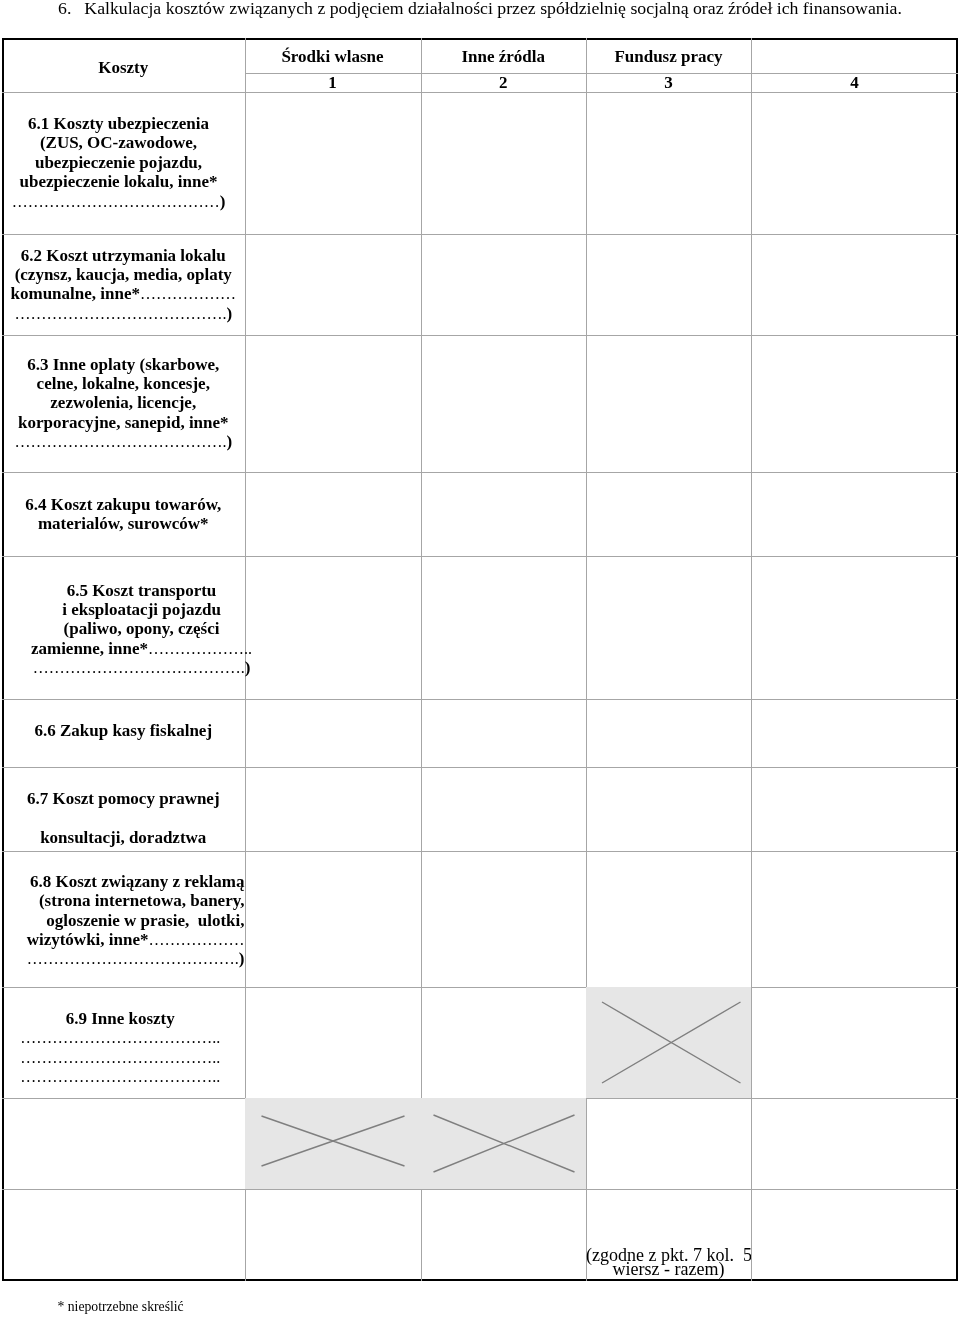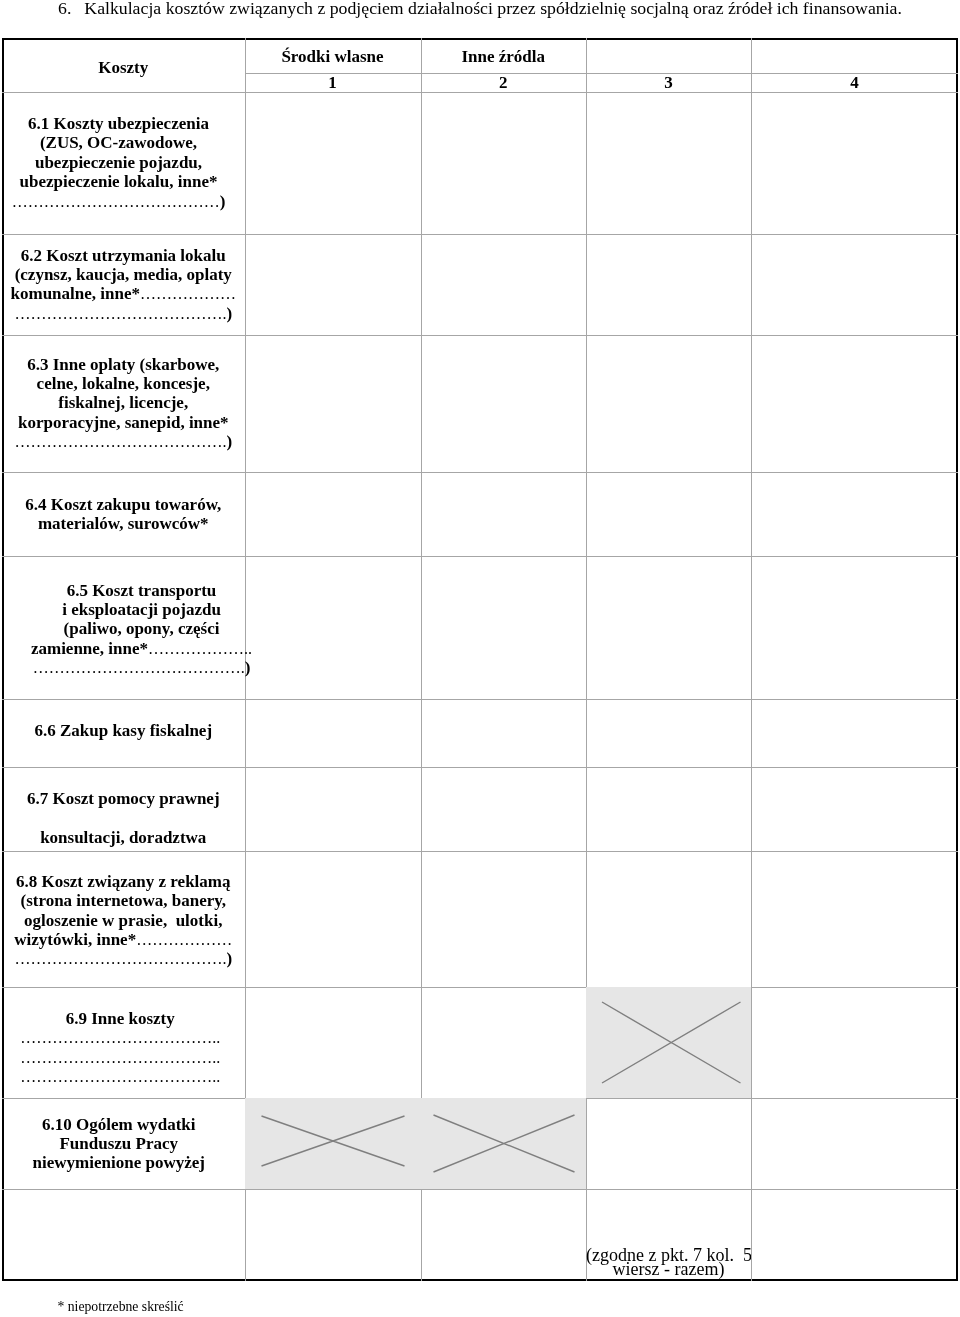--- a/index.html
+++ b/index.html
@@ -65,20 +65,25 @@
       <div class="cell" style="left: 418.5px; top: 0px; width: 165.5px; height: 34.5px;">
         <div class="inner" style="top: 9px;">
           <div class="tline">Inne źródla</div>
         </div>
       </div>
       <div class="cell" style="left: 418.5px; top: 34.5px; width: 165.5px; height: 19.5px;">
         <div class="inner" style="top: 0px;">
           <div class="tline">2</div>
         </div>
       </div>
+      <div class="cell" style="left: 584px; top: 0px; width: 165px; height: 34.5px;">
+        <div class="inner" style="top: 9px;">
+          <div class="tline">Fundusz pracy</div>
+        </div>
+      </div>
       <div class="cell" style="left: 584px; top: 34.5px; width: 165px; height: 19.5px;">
         <div class="inner" style="top: 0px;">
           <div class="tline">3</div>
         </div>
       </div>
       <div class="cell" style="left: 749px; top: 34.5px; width: 207px; height: 19.5px;">
         <div class="inner" style="top: 0px;">
           <div class="tline">4</div>
         </div>
       </div>
@@ -104,21 +109,21 @@
         </div>
       </div>
       <div class="cell" style="left: 242.5px; top: 196px; width: 176px; height: 101px;"></div>
       <div class="cell" style="left: 418.5px; top: 196px; width: 165.5px; height: 101px;"></div>
       <div class="cell" style="left: 584px; top: 196px; width: 165px; height: 101px;"></div>
       <div class="cell" style="left: 749px; top: 196px; width: 207px; height: 101px;"></div>
       <div class="cell" style="left: 0px; top: 297px; width: 242.5px; height: 137px;">
         <div class="inner" style="top: 50%; transform: translateY(calc(-50% + 0px)); padding-left: 0px; padding-right: 0px;">
           <div class="tline"><span class="btxt">6.3 Inne oplaty (skarbowe,</span></div>
           <div class="tline"><span class="btxt">celne, lokalne, koncesje,</span></div>
-          <div class="tline"><span class="btxt">fiskalnej, licencje,</span></div>
+          <div class="tline"><span class="btxt">zezwolenia, licencje,</span></div>
           <div class="tline"><span class="btxt">korporacyjne, sanepid, inne*</span></div>
           <div class="tline"><span class="dots">………………………………….</span><span class="btxt">)</span></div>
         </div>
       </div>
       <div class="cell" style="left: 242.5px; top: 297px; width: 176px; height: 137px;"></div>
       <div class="cell" style="left: 418.5px; top: 297px; width: 165.5px; height: 137px;"></div>
       <div class="cell" style="left: 584px; top: 297px; width: 165px; height: 137px;"></div>
       <div class="cell" style="left: 749px; top: 297px; width: 207px; height: 137px;"></div>
       <div class="cell" style="left: 0px; top: 434px; width: 242.5px; height: 84px;">
         <div class="inner" style="top: 50%; transform: translateY(calc(-50% + 0px)); padding-left: 0px; padding-right: 0px;">
@@ -156,21 +161,21 @@
         <div class="inner" style="line-height: 38.8px; top: 13.5px; padding-left: 0px; padding-right: 0px;">
           <div class="tline"><span class="btxt">6.7 Koszt pomocy prawnej</span></div>
           <div class="tline"><span class="btxt">konsultacji, doradztwa</span></div>
         </div>
       </div>
       <div class="cell" style="left: 242.5px; top: 728.5px; width: 176px; height: 84.5px;"></div>
       <div class="cell" style="left: 418.5px; top: 728.5px; width: 165.5px; height: 84.5px;"></div>
       <div class="cell" style="left: 584px; top: 728.5px; width: 165px; height: 84.5px;"></div>
       <div class="cell" style="left: 749px; top: 728.5px; width: 207px; height: 84.5px;"></div>
       <div class="cell" style="left: 0px; top: 813px; width: 242.5px; height: 135.5px;">
-        <div class="inner" style="top: 50%; transform: translateY(calc(-50% + 2px)); padding-left: 0px; padding-right: 0px;">
+        <div class="inner" style="top: 50%; transform: translateY(calc(-50% + 2px)); padding-left: 0px; padding-right: 0px; text-align: right;">
           <div class="tline"><span class="btxt">6.8 Koszt związany z reklamą</span></div>
           <div class="tline"><span class="btxt">(strona internetowa, banery,</span></div>
           <div class="tline"><span class="btxt">ogloszenie w prasie,  ulotki,</span></div>
           <div class="tline"><span class="btxt">wizytówki, inne*</span><span class="dots">………………</span></div>
           <div class="tline"><span class="dots">………………………………….</span><span class="btxt">)</span></div>
         </div>
       </div>
       <div class="cell" style="left: 242.5px; top: 813px; width: 176px; height: 135.5px;"></div>
       <div class="cell" style="left: 418.5px; top: 813px; width: 165.5px; height: 135.5px;"></div>
       <div class="cell" style="left: 584px; top: 813px; width: 165px; height: 135.5px;"></div>
@@ -184,27 +189,20 @@
         </div>
       </div>
       <div class="cell" style="left: 242.5px; top: 948.5px; width: 176px; height: 111.5px;"></div>
       <div class="cell" style="left: 418.5px; top: 948.5px; width: 165.5px; height: 111.5px;"></div>
       <div class="cell" style="left: 584px; top: 948.5px; width: 165px; height: 111.5px; background: rgb(230, 230, 230);">
         <svg class="xmark" width="165" height="111.5" viewBox="0 0 165 111.5">
           <path d="M16 15L154.5 96M154.5 15L16 96" stroke="#7f7f7f" stroke-width="1.4" fill="none"></path>
         </svg>
       </div>
       <div class="cell" style="left: 749px; top: 948.5px; width: 207px; height: 111.5px;"></div>
-      <div class="cell" style="left: 0px; top: 1060px; width: 242.5px; height: 91px;">
-        <div class="inner" style="top: 50%; transform: translateY(calc(-50% + 0px)); padding-left: 0px; padding-right: 9px;">
-          <div class="tline"><span class="btxt">6.10 Ogólem wydatki</span></div>
-          <div class="tline"><span class="btxt">Funduszu Pracy</span></div>
-          <div class="tline"><span class="btxt">niewymienione powyżej</span></div>
-        </div>
-      </div>
       <div class="cell" style="left: 242.5px; top: 1060px; width: 176px; height: 91px; background: rgb(230, 230, 230);">
         <svg class="xmark" width="176" height="91" viewBox="0 0 176 91">
           <path d="M16.5 18L159.5 68M159.5 18L16.5 68" stroke="#7f7f7f" stroke-width="1.4" fill="none"></path>
         </svg>
       </div>
       <div class="cell" style="left: 418.5px; top: 1060px; width: 165.5px; height: 91px; background: rgb(230, 230, 230);">
         <svg class="xmark" width="165.5" height="91" viewBox="0 0 165.5 91">
           <path d="M12.5 17L153.5 74M153.5 17L12.5 74" stroke="#7f7f7f" stroke-width="1.4" fill="none"></path>
         </svg>
       </div>

